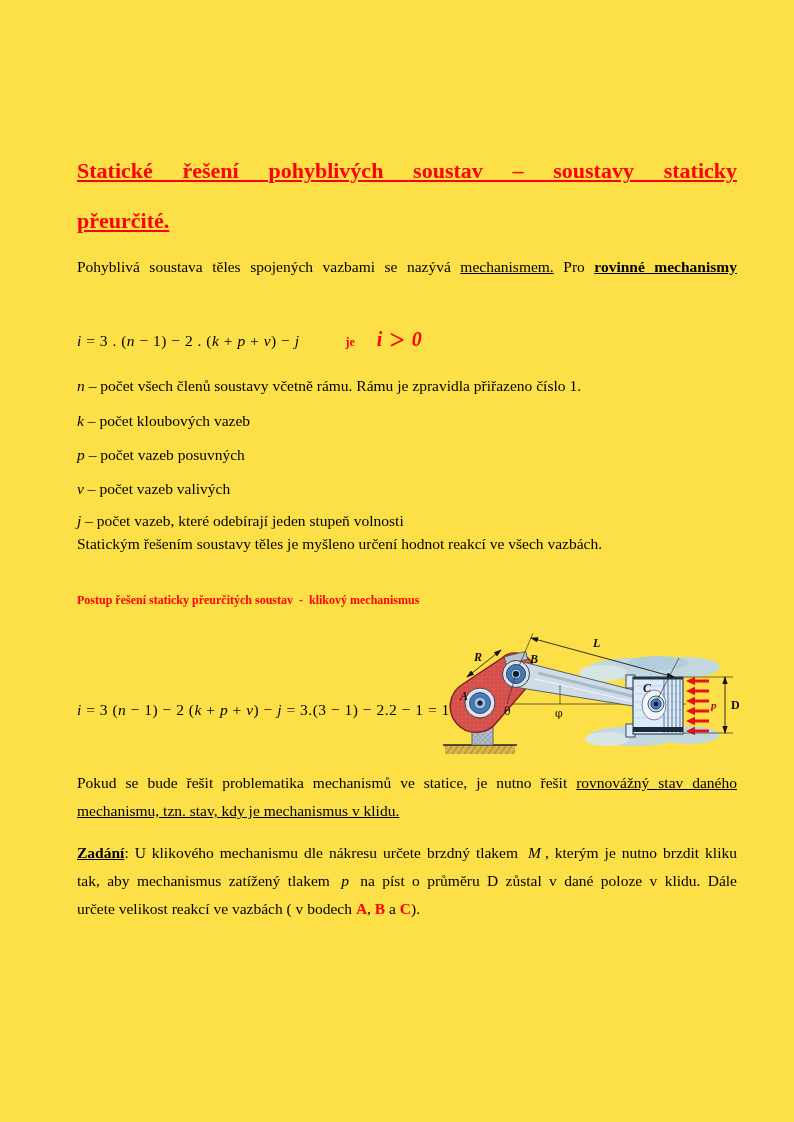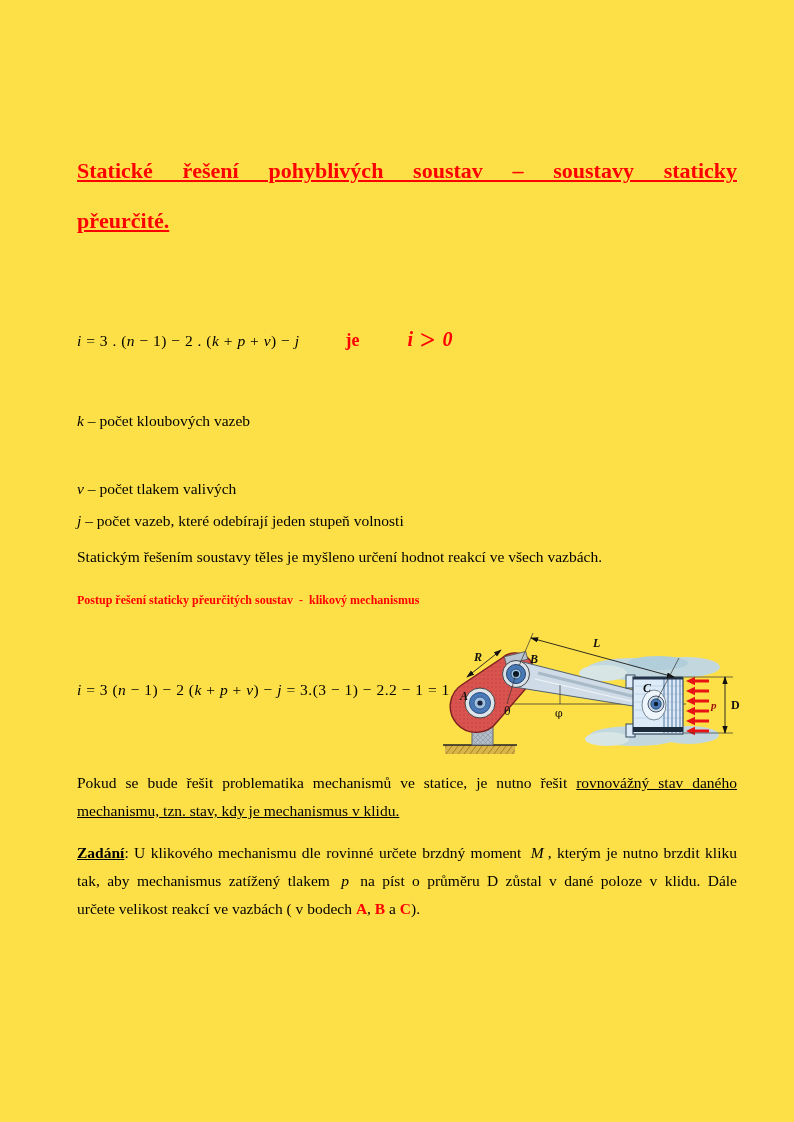--- a/index.html
+++ b/index.html
@@ -18,54 +18,57 @@
   }
   .i{font-style:italic;}
   .b{font-weight:bold;}
   .u{text-decoration:underline;}
   .red{color:#ff0000;}
   .pad{padding:0 4px;}
   .h2red{color:#ff0000;font-weight:bold;font-size:12px;}
   .underl{text-decoration:underline;}
   .concl{color:#ff0000;font-weight:bold;text-decoration:underline;}
   .fml{letter-spacing:0.5px;}
-  .je{color:#ff0000;font-weight:bold;font-size:18px;margin-left:46px;}
-  .cond{color:#ff0000;font-weight:bold;margin-left:48px;white-space:nowrap;}
+  .je{color:#ff0000;font-weight:bold;font-size:12px;margin-left:46px;}
+  .cond{color:#ff0000;font-weight:bold;margin-left:22px;white-space:nowrap;}
   .cond .cbig{font-size:20px;font-style:italic;}
   .cond .gt{font-size:27px;font-weight:bold;vertical-align:-3px;margin:0 7px;font-style:normal;}
   .diagram{position:absolute;left:443px;top:630px;width:350px;height:140px;}
   .dlbl{font-family:"Liberation Serif",serif;font-size:12px;font-style:italic;font-weight:bold;fill:#101010;}
   .dsym{font-family:"DejaVu Serif",serif;font-size:11px;fill:#101010;}
   .plbl{font-family:"Liberation Serif",serif;font-size:11px;font-weight:bold;font-style:italic;fill:#9b0f0f;}
   .dim{stroke:#1a1a1a;stroke-width:0.9;fill:none;}
   .thin{stroke:#333;stroke-width:0.7;fill:none;}
   .arrows{stroke:#e81313;fill:#e81313;}
 </style>
 </head>
 <body>
 
 <div class="page">
 
   <div class="title-line just" style="top:158px">Statické řešení pohyblivých soustav – soustavy staticky</div>
   <div class="title-line" style="top:208px">přeurčité.</div>
 
+  <div class="block just" style="top:255px"><span>Pohyblivá soustava těles spojených vazbami se nazývá </span><span class="u">mechanismem.</span><span> Pro </span><span class="b u">rovinné mechanismy</span></div>
 
   <div class="block" style="top:327px">
     <span class="fml"><span class="i">i</span><span> = 3 . (</span><span class="i">n</span><span> − 1) − 2 . (</span><span class="i">k</span><span> + </span><span class="i">p</span><span> + </span><span class="i">v</span><span>) − </span><span class="i">j</span></span><span class="je">je</span><span class="cond"><span class="cbig">i</span><span class="gt">&gt;</span><span class="cbig">0</span></span>
   </div>
 
+  <div class="block" style="top:374px"><span class="i">n</span><span> – počet všech členů soustavy včetně rámu. Rámu je zpravidla přiřazeno číslo 1.</span></div>
   <div class="block" style="top:409px"><span class="i">k</span><span> – počet kloubových vazeb</span></div>
-  <div class="block" style="top:477px"><span class="i">v</span><span> – počet tlakem valivých</span></div>
+  <div class="block" style="top:443px"><span class="i">p</span><span> – počet vazeb posuvných</span></div>
+  <div class="block" style="top:477px"><span class="i">v</span><span> – počet vazeb valivých</span></div>
   <div class="block" style="top:509px"><span class="i">j</span><span> – počet vazeb, které odebírají jeden stupeň volnosti</span></div>
-  <div class="block" style="top:545px">Statickým řešením soustavy těles je myšleno určení hodnot reakcí ve všech vazbách.</div>
+  <div class="block" style="top:532px">Statickým řešením soustavy těles je myšleno určení hodnot reakcí ve všech vazbách.</div>
 
   <div class="block h2red pre" style="top:588px">Postup řešení staticky přeurčitých soustav  -  klikový mechanismus</div>
 
 
-  <div class="block fml" style="top:678px;width:400px"><span class="i">i</span><span> = 3 (</span><span class="i">n</span><span> − 1) − 2 (</span><span class="i">k</span><span> + </span><span class="i">p</span><span> + </span><span class="i">v</span><span>) − </span><span class="i">j</span><span> = 3.(3 − 1) − 2.2 − 1 = 1</span></div>
+  <div class="block fml" style="top:698px;width:400px"><span class="i">i</span><span> = 3 (</span><span class="i">n</span><span> − 1) − 2 (</span><span class="i">k</span><span> + </span><span class="i">p</span><span> + </span><span class="i">v</span><span>) − </span><span class="i">j</span><span> = 3.(3 − 1) − 2.2 − 1 = 1</span></div>
 
 
   <svg class="diagram" viewBox="0 0 350 140">
     <defs>
       <marker id="mk" markerWidth="9" markerHeight="7" refX="8" refY="3" orient="auto-start-reverse">
         <path d="M0,0 L9,3 L0,6 Z" fill="#111"></path>
       </marker>
       <pattern id="stip" width="4" height="4" patternUnits="userSpaceOnUse">
         <circle cx="1" cy="1" r="0.7" fill="#8c2222"></circle>
       </pattern>
@@ -194,17 +197,17 @@
     <text class="dlbl" x="200" y="62">C</text>
     <text class="dsym" x="61" y="85">θ</text>
     <text class="dsym" x="112" y="87">φ</text>
     <text class="plbl" x="268" y="79">p</text>
     <text class="dlbl" x="288" y="79" style="font-style:normal">D</text>
   </svg>
 
   <div class="block just" style="top:771px"><span>Pokud se bude řešit problematika mechanismů ve statice, je nutno řešit </span><span class="u">rovnovážný stav daného</span></div>
   <div class="block" style="top:799px"><span class="u">mechanismu, tzn. stav, kdy je mechanismus v klidu.</span></div>
 
-  <div class="block just" style="top:841px"><span class="b u">Zadání</span><span>: U klikového mechanismu dle rovinné určete brzdný moment </span><span class="i pad">M</span><span>, kterým je nutno brzdit kliku</span></div>
+  <div class="block just" style="top:841px"><span class="b u">Zadání</span><span>: U klikového mechanismu dle nákresu určete brzdný tlakem </span><span class="i pad">M</span><span>, kterým je nutno brzdit kliku</span></div>
   <div class="block just" style="top:869px"><span>tak, aby mechanismus zatížený tlakem </span><span class="i pad">p</span><span> na píst o průměru D  zůstal v dané poloze v klidu. Dále</span></div>
   <div class="block" style="top:897px"><span>určete velikost reakcí ve vazbách ( v bodech </span><span class="b red">A</span><span>, </span><span class="b red">B</span><span> a </span><span class="b red">C</span><span>).</span></div>
 
 </div>
 
 </body></html>

